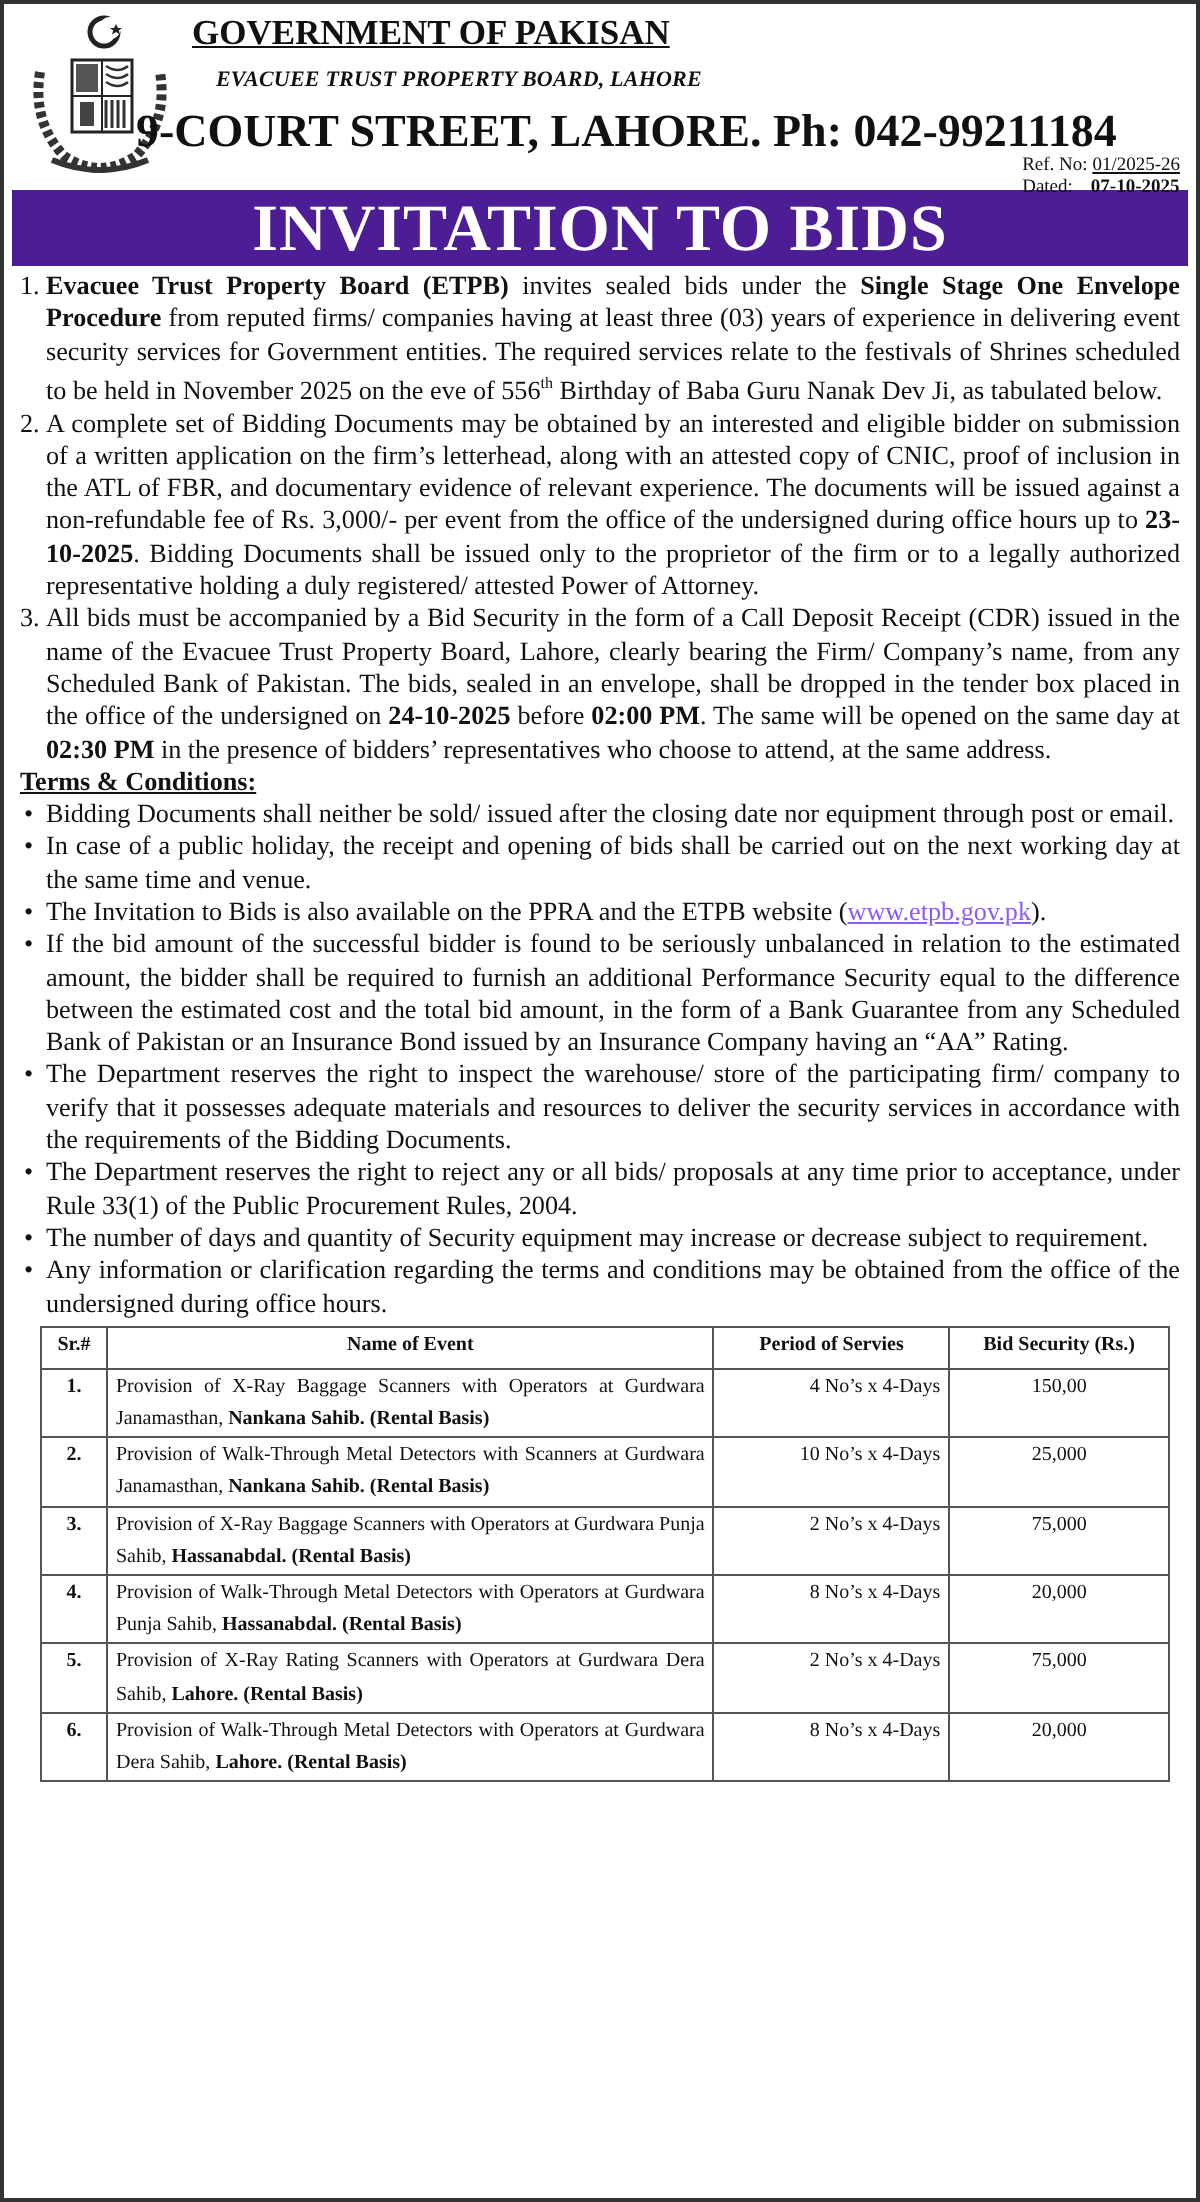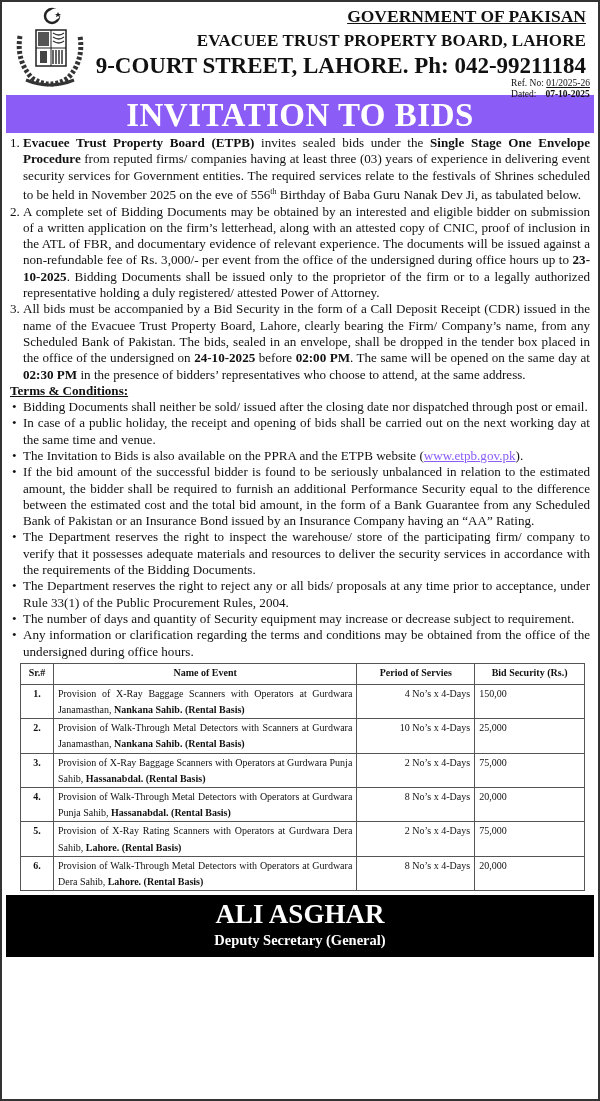--- a/index.html
+++ b/index.html
@@ -1,44 +1,44 @@
 <!DOCTYPE html>
 <html><head>
 <meta charset="utf-8">
 <style>
   * { box-sizing: border-box; margin: 0; padding: 0; }
   html, body { width: 600px; height: 1101px; background: #fff; }
   body { font-family: "Liberation Serif", "DejaVu Serif", serif; color: #111; overflow: hidden; }
   .page { position: relative; width: 600px; height: 1101px; border: 2px solid #333; padding: 0 4px; }
   .header { position: relative; height: 92px; }
   .emblem { position: absolute; left: 6px; top: 4px; width: 76px; height: 84px; }
-  .hdr-lines { position: absolute; left: 90px; right: 8px; top: 2px; text-align: right; }
+  .hdr-lines { position: absolute; left: 102px; right: 8px; top: 2px; text-align: left; }
   .hdr1 { font-size: 17.5px; font-weight: bold; text-decoration: underline; line-height: 24px; margin-left: -12px; }
-  .hdr2 { font-size: 17px; font-weight: bold; line-height: 25px; letter-spacing: 0.1px; }
+  .hdr2 { font-size: 11px; font-weight: bold; line-height: 25px; letter-spacing: 0.1px; font-style: italic; }
   .hdr3 { font-size: 23px; font-weight: bold; line-height: 25px; margin-left: -40px;}
   .ref { position: absolute; right: 4px; top: 76px; font-size: 9.5px; line-height: 10.5px; }
   .ref .val-u { text-decoration: underline; }
   .ref .val-b { font-weight: bold; margin-left: 9px; }
-  .title-bar { background: #8b5cf6; color: #fff; text-align: center; font-size: 33px; font-weight: bold; height: 38px; line-height: 40px; margin: 1px 0 0 0; letter-spacing: 0.5px; }
+  .title-bar { background: #4c1d95; color: #fff; text-align: center; font-size: 33px; font-weight: bold; height: 38px; line-height: 40px; margin: 1px 0 0 0; letter-spacing: 0.5px; }
   .body { font-size: 13.1px; line-height: 16.3px; text-align: justify; padding: 2px 4px 0 4px; }
   .para { display: flex; }
   .para .num { width: 13px; flex: none; }
   .para .txt { flex: 1; }
   .terms-h { font-weight: bold; text-decoration: underline; margin-top: 0; }
   .bullet { display: flex; }
   .bullet .dot { width: 13px; flex: none; padding-left: 2px; }
   .bullet .txt { flex: 1; }
   a.link { color: #8b5cf6; text-decoration: underline; }
   table { border-collapse: collapse; margin: 3px 0 0 14px; width: 565px; font-size: 10px; line-height: 16.2px; }
   th, td { border: 1px solid #555; vertical-align: top; padding: 1px 4px 0 4px; }
   th { font-weight: bold; text-align: center; height: 21px; }
   td.sr { text-align: center; font-weight: bold; width: 33px; }
   td.ev { width: 304px; text-align: justify; }
   td.pd { width: 118px; text-align: right; }
-  td.bs { width: 110px; }
+  td.bs { width: 110px; text-align: center; }
   .sig-bar { background: #000; color: #fff; text-align: center; margin-top: 4px; height: 62px; }
   .sig-name { font-size: 27px; font-weight: bold; line-height: 34px; padding-top: 2px; }
   .sig-title { font-size: 14.5px; font-weight: bold; line-height: 18px; }
 </style>
 </head>
 <body>
 
 <div class="page">
 
   <div class="header">
@@ -80,21 +80,21 @@
     </div>
     <div class="para">
       <span class="num">3.</span>
       <span class="txt"><span>All bids must be accompanied by a Bid Security in the form of a Call Deposit Receipt (CDR) issued in the name of the Evacuee Trust Property Board, Lahore, clearly bearing the Firm/ Company’s name, from any Scheduled Bank of Pakistan. The bids, sealed in an envelope, shall be dropped in the tender box placed in the office of the undersigned on </span><b>24-10-2025</b><span> before </span><b>02:00 PM</b><span>. The same will be opened on the same day at </span><b>02:30 PM</b><span> in the presence of bidders’ representatives who choose to attend, at the same address.</span></span>
     </div>
 
     <div class="terms-h">Terms &amp; Conditions:</div>
 
     <div class="bullet">
         <span class="dot">•</span>
-        <span class="txt">Bidding Documents shall neither be sold/ issued after the closing date nor dispatched through post or email.</span>
+        <span class="txt">Bidding Documents shall neither be sold/ issued after the closing date nor equipment through post or email.</span>
       </div>
     <div class="bullet">
         <span class="dot">•</span>
         <span class="txt">In case of a public holiday, the receipt and opening of bids shall be carried out on the next working day at the same time and venue.</span>
       </div>
     <div class="bullet">
         <span class="dot">•</span>
         <span class="txt"><span>The Invitation to Bids is also available on the PPRA and the ETPB website (</span><a class="link">www.etpb.gov.pk</a><span>).</span></span>
       </div>
     <div class="bullet">
@@ -161,17 +161,13 @@
       </tr>
       <tr>
         <td class="sr">6.</td>
         <td class="ev"><span>Provision of Walk-Through Metal Detectors with Operators at Gurdwara Dera Sahib, </span><b>Lahore. (Rental Basis)</b></td>
         <td class="pd">8 No’s x 4-Days</td>
         <td class="bs">20,000</td>
       </tr>
     </tbody>
   </table>
 
-  <div class="sig-bar">
-    <div class="sig-name">ALI ASGHAR</div>
-    <div class="sig-title">Deputy Secretary (General)</div>
-  </div>
 </div>
 
 </body></html>

